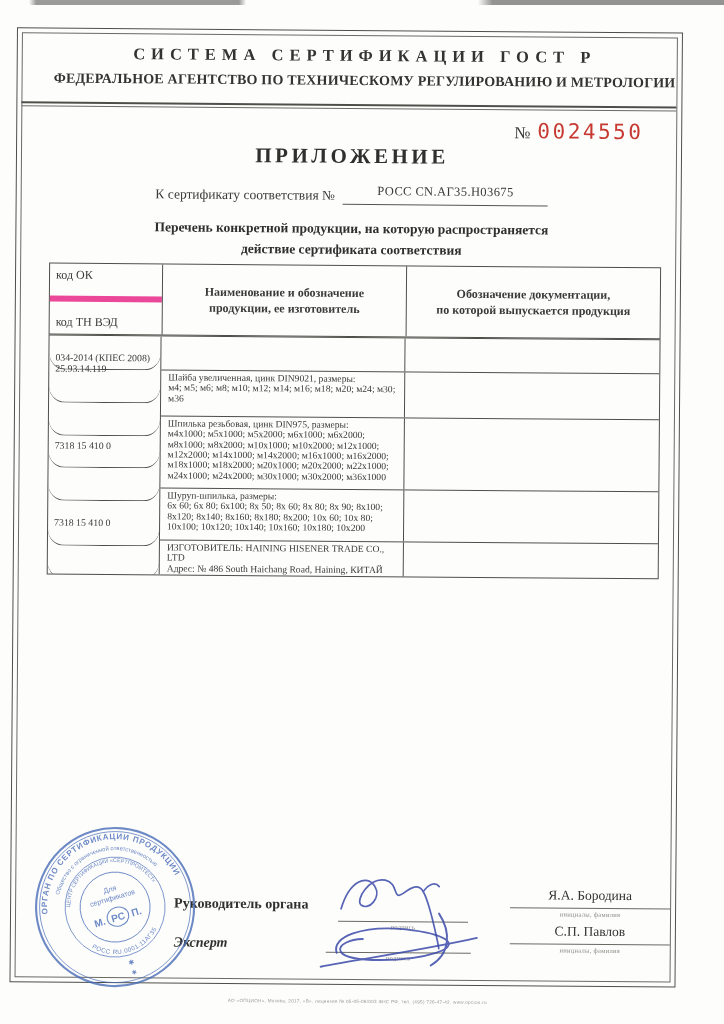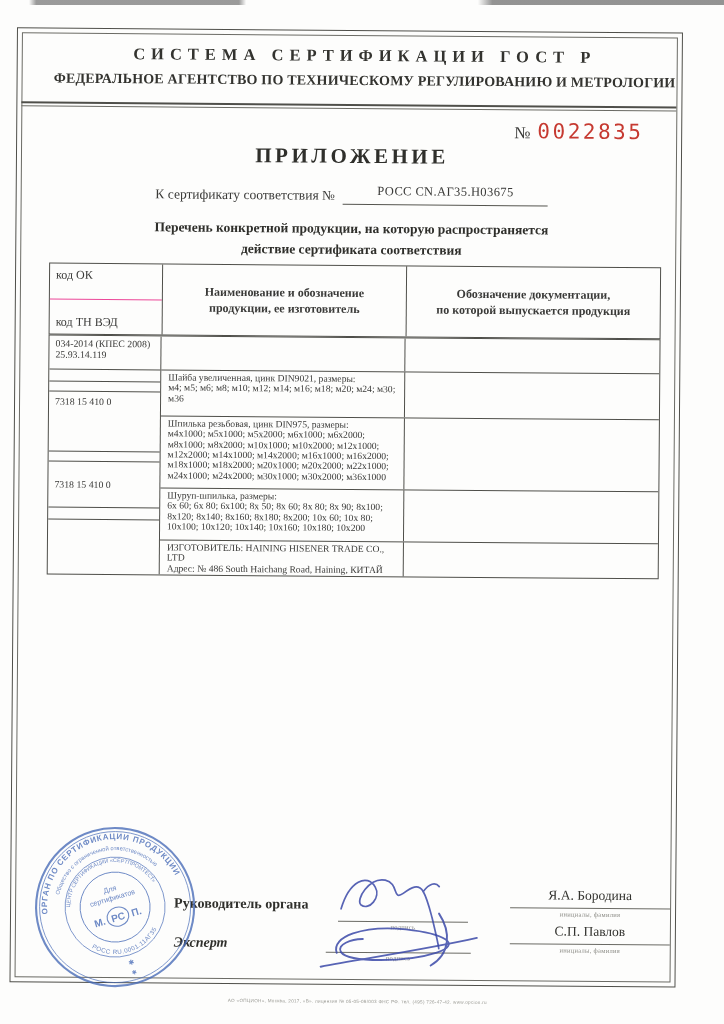--- a/index.html
+++ b/index.html
@@ -24,28 +24,28 @@
   .cert-label{font-size:13.5px;}
   .cert-underline{display:inline-block;min-width:205px;border-bottom:1px solid #55554f;text-align:center;}
   .cert-num{position:relative;top:-5px;font-size:12.5px;letter-spacing:0.4px;}
   .subtitle{position:absolute;left:0;top:219px;width:700px;text-align:center;
             font-size:13.5px;font-weight:bold;line-height:1.55;color:#2f2f2b;}
   
   .tbl-head{position:absolute;left:48px;top:265px;width:612px;height:72px;border:1.5px solid #4f4f4a;
             display:grid;grid-template-columns:112px 244px 1fr;box-sizing:border-box;}
   .th-codes{display:flex;flex-direction:column;justify-content:center;}
   .th-code{flex:1;padding:4px 6px;font-size:12px;box-sizing:border-box;}
-  .th-code.bot{border-top:1px solid #ec4899;display:flex;align-items:flex-end;}
+  .th-code.bot{border-top:6px solid #ec4899;display:flex;align-items:flex-end;}
   .th-cell{border-left:1px solid #4f4f4a;display:flex;align-items:center;justify-content:center;
            text-align:center;font-size:12px;font-weight:bold;white-space:pre-line;line-height:1.35;padding:2px 8px;}
   .tbl-body{position:absolute;left:48px;top:337px;width:612px;height:240px;border:1.5px solid #4f4f4a;
             display:flex;box-sizing:border-box;overflow:hidden;}
   .code-col{width:112px;border-right:1px solid #4f4f4a;display:flex;flex-direction:column;box-sizing:border-box;}
-  .code-cell{box-sizing:border-box;border-bottom:1px solid #4f4f4a;padding:2px 6px;font-size:9.8px;
-             line-height:1.15;white-space:pre-line;}
+  .code-cell{box-sizing:border-box;border-bottom:1px solid #4f4f4a;padding:16px 6px;font-size:9.8px;
+             line-height:1.15;white-space:pre-line;border-radius:16px;}
   .code-cell:last-child{border-bottom:none;flex:1;}
   .lc0{height:34px;} .lc1{height:12px;} .lc2{height:42px;display:flex;align-items:center;}
   .lc3{height:10px;} .lc4{height:60px;padding-top:4px;} .lc5{height:10px;}
   .lc6{height:46px;display:flex;align-items:center;} .lc7{height:12px;}
   .rows-col{flex:1;display:grid;grid-template-rows:34px 46px 72px 52px 1fr;}
   .body-row{display:grid;grid-template-columns:244px 1fr;border-bottom:1px solid #4f4f4a;box-sizing:border-box;}
   .body-row:last-child{border-bottom:none;}
   .prod-cell{border-right:1px solid #4f4f4a;padding:2px 7px;font-size:9.6px;line-height:1.08;
              white-space:pre-line;box-sizing:border-box;}
   .doc-cell{box-sizing:border-box;}
@@ -81,21 +81,21 @@
     </div>
 
     <div class="masthead">
       <div class="sys-title">СИСТЕМА СЕРТИФИКАЦИИ ГОСТ Р</div>
       <div class="agency">ФЕДЕРАЛЬНОЕ АГЕНТСТВО ПО ТЕХНИЧЕСКОМУ РЕГУЛИРОВАНИЮ И МЕТРОЛОГИИ</div>
     </div>
     <div class="masthead-rule"></div>
 
     <div class="form-number">
       <span class="numero">№</span>
-      <span class="digits">0022835</span>
+      <span class="digits">0024550</span>
     </div>
 
     <div class="doc-title">ПРИЛОЖЕНИЕ</div>
 
     <div class="cert-line">
       <span class="cert-label">К сертификату соответствия №</span>
       <span class="cert-underline"><span class="cert-num">РОСС CN.АГ35.Н03675</span></span>
     </div>
 
     <div class="subtitle">

